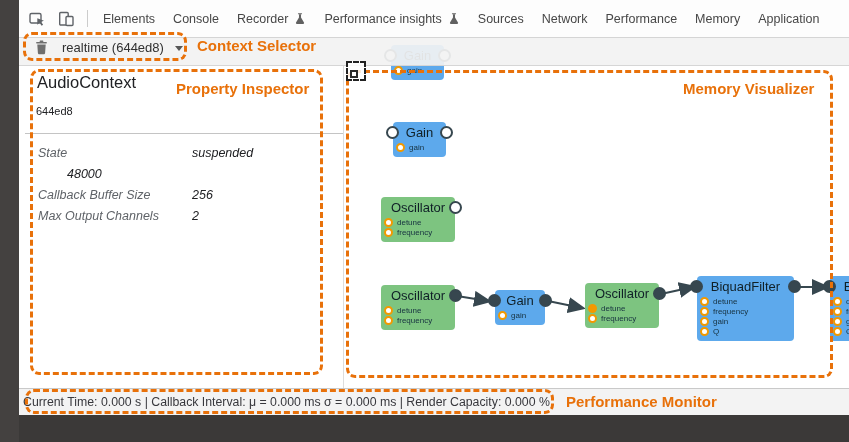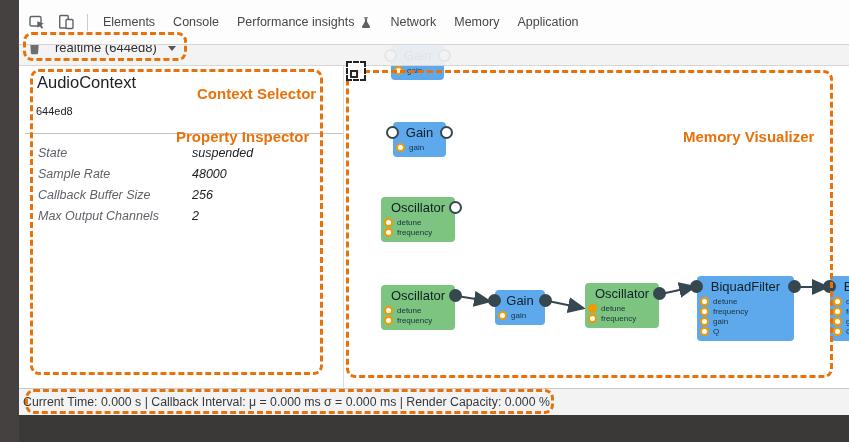--- a/index.html
+++ b/index.html
@@ -2,31 +2,31 @@
 <html><head>
 <meta charset="utf-8">
 <style>
   html,body{margin:0;padding:0;background:#fff;}
   .stage{position:relative;width:849px;height:442px;overflow:hidden;background:#fff;
          font-family:"Liberation Sans",sans-serif;}
   
   .left-strip{position:absolute;left:0;top:0;width:19px;height:442px;background:#444140;z-index:40;}
   .bottom-dark{position:absolute;left:0;top:415px;width:849px;height:27px;background:#3b3938;z-index:36;}
   
-  .tab-bar{position:absolute;left:19px;top:0;width:830px;height:45px;background:#fdfdfd;
+  .tab-bar{position:absolute;left:19px;top:0;width:830px;height:38px;background:#fdfdfd;
            border-bottom:1px solid #d5d5d5;display:flex;align-items:center;z-index:20;
            box-sizing:border-box;padding-left:4px;overflow:hidden;white-space:nowrap;}
   .icon-btn{width:29px;height:28px;display:flex;align-items:center;justify-content:center;flex:0 0 auto;}
   .sep{width:1px;height:17px;background:#ccc;margin:0 6px;flex:0 0 auto;}
   .tabs{display:flex;align-items:center;height:100%;}
   .tab{padding:0 9px;font-size:12.5px;color:#474747;height:28px;display:flex;align-items:center;gap:6px;flex:0 0 auto;}
   
   .context-row{position:absolute;left:19px;top:29px;width:830px;height:37px;
                background:rgba(242,242,242,0.93);border-bottom:1px solid #d6d6d6;
-               display:flex;align-items:center;z-index:6;box-sizing:border-box;padding-left:9px;}
+               display:flex;align-items:center;z-index:6;box-sizing:border-box;padding-left:16px;}
   .ctx-text{font-size:13px;color:#303030;margin-left:14px;}
   .caret-down{display:inline-block;width:0;height:0;border-left:4px solid transparent;
               border-right:4px solid transparent;border-top:5px solid #565656;margin-left:7px;vertical-align:middle;}
   
   .divider-v{position:absolute;left:343px;top:66px;width:1px;height:322px;background:#ddd;z-index:2;}
   
   .pi-title{position:absolute;left:37px;top:73px;font-size:16.5px;color:#202124;z-index:3;}
   .pi-id{position:absolute;left:36px;top:105px;font-size:11px;color:#202124;z-index:3;}
   .pi-hr{position:absolute;left:25px;top:133px;width:318px;height:1px;background:#c4c4c4;z-index:3;}
   .pi-table{position:absolute;left:38px;top:142px;z-index:3;}
@@ -46,21 +46,21 @@
   .param-row{position:relative;height:10px;line-height:10px;padding-left:16px;font-size:8px;color:#16313f;}
   .param-dot{position:absolute;left:3px;top:0;width:5px;height:5px;border:2px solid #f29900;border-radius:50%;background:#fff;}
   .param-dot.connected{background:#f29900;}
   .node-pad{height:4px;}
   
   .status-bar{position:absolute;left:19px;top:388px;width:830px;height:27px;background:#f3f3f3;
               border-top:1px solid #c9c9c9;display:flex;align-items:center;box-sizing:border-box;
               padding-left:4px;font-size:12.3px;color:#38383d;z-index:30;}
   
   .ann-box{position:absolute;border:3px dashed #e8710a;border-radius:9px;z-index:32;pointer-events:none;box-sizing:border-box;}
-  .ann-label{position:absolute;color:#e8710a;font-weight:bold;font-size:15px;z-index:32;white-space:nowrap;margin-top:48px;}
+  .ann-label{position:absolute;color:#e8710a;font-weight:bold;font-size:15px;z-index:32;white-space:nowrap;}
   .corner-marker{position:absolute;left:346px;top:61px;width:16px;height:16px;border:2px dashed #222;
                  background:rgba(255,255,255,.85);z-index:33;}
   .corner-marker .inner{position:absolute;left:2px;top:7px;width:4px;height:4px;border:2px solid #2a2a2a;background:#fff;}
 </style>
 </head>
 <body>
 
 <div class="stage">
 
   <div class="graph-layer">
@@ -144,21 +144,20 @@
 
   <div class="pi-title">AudioContext</div>
   <div class="pi-id">644ed8</div>
   <div class="pi-hr"></div>
   <div class="pi-table" id="pi-table">
       <div class="pi-row">
         <div class="lbl">State</div>
         <div class="val">suspended</div>
       </div>
       <div class="pi-row">
-        <div class="lbl">Sample Rate</div>
         <div class="val">48000</div>
       </div>
       <div class="pi-row">
         <div class="lbl">Callback Buffer Size</div>
         <div class="val">256</div>
       </div>
       <div class="pi-row">
         <div class="lbl">Max Output Channels</div>
         <div class="val">2</div>
       </div>
@@ -180,28 +179,41 @@
     </div>
     <div class="sep"></div>
     <div class="tabs" id="tabs">
         <div class="tab">
           <span>Elements</span>
         </div>
         <div class="tab">
           <span>Console</span>
         </div>
         <div class="tab">
+          <span>Recorder</span>
+          <svg width="12" height="13" viewBox="0 0 13 13">
+            <rect x="4.3" y="0.8" width="4.4" height="1.2" rx="0.4" fill="#616161"></rect>
+            <path d="M5.4 2h2.2v3.3l3.2 5.6a1 1 0 0 1-.9 1.5H3.1a1 1 0 0 1-.9-1.5l3.2-5.6z" fill="#616161"></path>
+          </svg>
+        </div>
+        <div class="tab">
           <span>Performance insights</span>
           <svg width="12" height="13" viewBox="0 0 13 13">
             <rect x="4.3" y="0.8" width="4.4" height="1.2" rx="0.4" fill="#616161"></rect>
             <path d="M5.4 2h2.2v3.3l3.2 5.6a1 1 0 0 1-.9 1.5H3.1a1 1 0 0 1-.9-1.5l3.2-5.6z" fill="#616161"></path>
           </svg>
         </div>
         <div class="tab">
+          <span>Sources</span>
+        </div>
+        <div class="tab">
           <span>Network</span>
+        </div>
+        <div class="tab">
+          <span>Performance</span>
         </div>
         <div class="tab">
           <span>Memory</span>
         </div>
         <div class="tab">
           <span>Application</span>
         </div>
       </div>
   </div>
 

